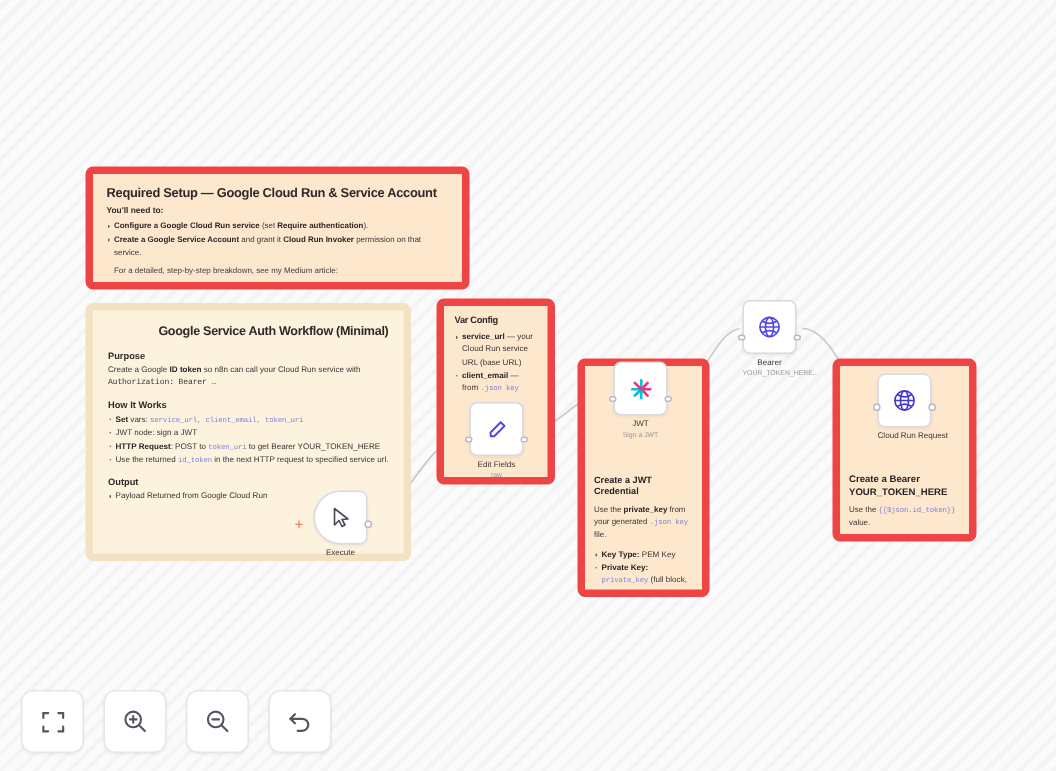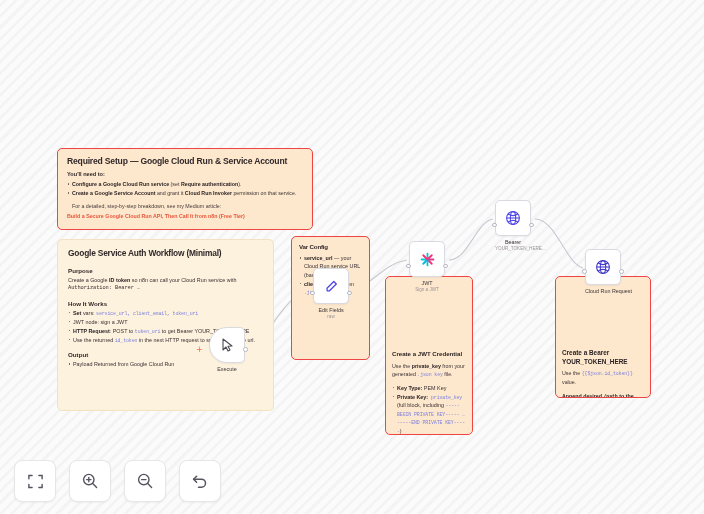--- a/index.html
+++ b/index.html
@@ -23,24 +23,23 @@
 
   #canvas {
     position: absolute;
     inset: 0;
   }
 
   
   .note {
     position: absolute;
     background: #fde8cd;
-    border: 1px solid #ef4444;
+    border: 5px solid #ef4444;
     border-radius: 5px;
     overflow: hidden;
-    margin-top: 37px;
   }
   .note.pale {
     background: #fdf2dd;
     border-color: #f3e2c2;
   }
 
   .note-title {
     font-weight: bold;
     color: #31282a;
     letter-spacing: -0.2px;
@@ -103,21 +102,21 @@
   #note-setup .note-title { font-size: 8.6px; margin-bottom: 5px; }
   #note-setup .sub { font-size: 5.6px; font-weight: bold; color:#31282a; margin-bottom: 3px; }
   #note-setup li { font-size: 5.3px; line-height: 1.6; margin-bottom: 1px; }
   #note-setup .detail { font-size: 5.3px; margin: 5px 0 4px 5px; color:#43383b; }
 
   #note-workflow {
     left: 57px; top: 202px;
     width: 217px; height: 172px;
     padding: 8px 10px;
   }
-  #note-workflow .note-title { font-size: 8.4px; margin-bottom: 9px; }
+  #note-workflow .note-title { font-size: 8.4px; margin-bottom: 9px; text-align: right; }
   #note-workflow h4 { margin-top: 7px; }
   #note-workflow h4:first-of-type { margin-top: 0; }
 
   #note-varconfig {
     left: 291px; top: 199px;
     width: 79px; height: 124px;
     padding: 6px 7px;
   }
   #note-varconfig .note-title { font-size: 6.2px; margin-bottom: 4px; }
 

